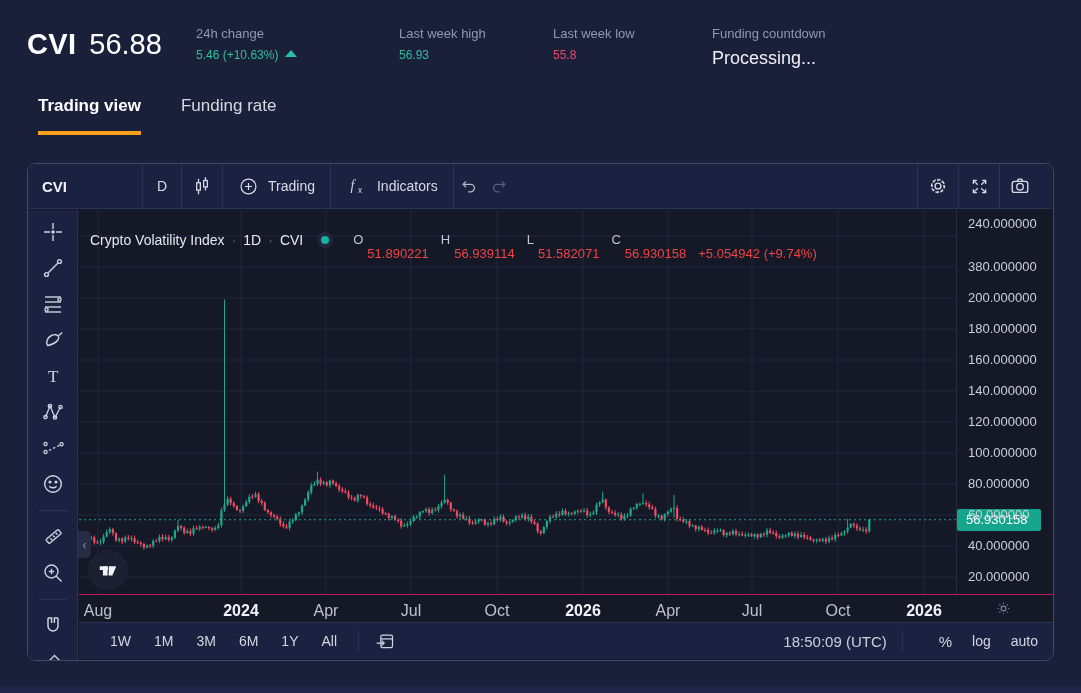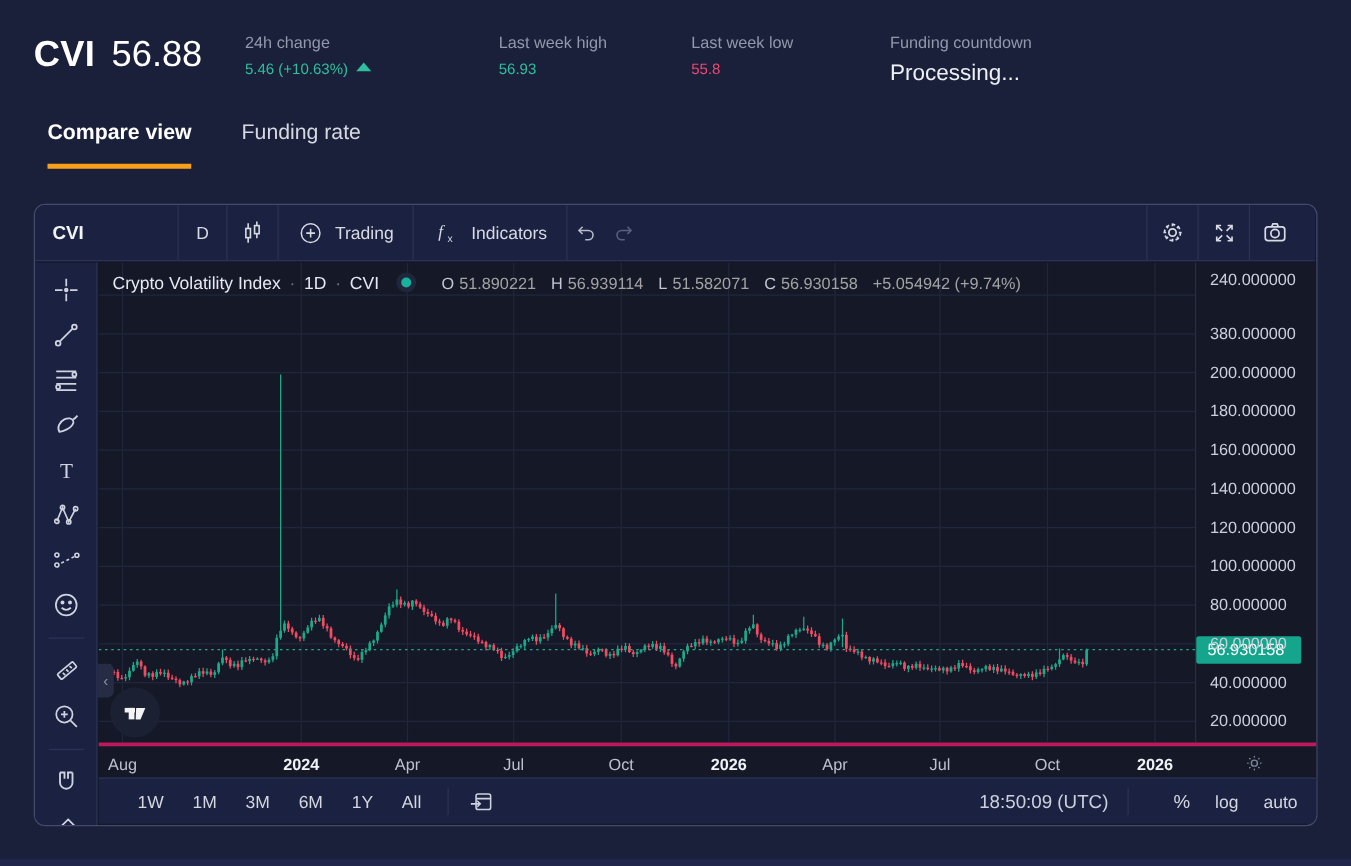--- a/index.html
+++ b/index.html
@@ -42,31 +42,31 @@
                    border-radius:0 5px 5px 0;color:#8a90a8;font-size:12px;display:flex;align-items:center;
                    justify-content:center;cursor:pointer;z-index:5;}
   
   #pane{position:absolute;left:51px;top:46px;width:877px;height:384px;background:#141827;}
   #chart-svg{position:absolute;left:0;top:0;}
   #legend{position:absolute;left:11px;top:8px;display:flex;align-items:center;font-size:14px;color:#e6e9f1;white-space:nowrap;}
   #legend .dotsep{color:#6b7186;margin:0 7px;}
   #legend .status-dot{width:8px;height:8px;border-radius:50%;background:#17b3a0;border:4px solid #20273b;margin:0 12px 0 14px;}
   #legend .ohlc{display:flex;align-items:center;font-size:13px;gap:4px;}
   #legend .ohlc .k{color:#c3c7d3;margin-left:8px;}
-  #legend .ohlc .v{color:#a3a3a3;}
+  #legend .ohlc .v{color:#ef4444;margin-top:28px;}
   #tv-logo{position:absolute;left:9px;top:340px;width:40px;height:40px;border-radius:50%;
            background:#1c2233;display:flex;align-items:center;justify-content:center;opacity:.95;}
   
   #price-axis{position:absolute;left:928px;top:46px;width:96px;height:384px;background:#141827;
               border-left:1px solid #272d42;font-size:13px;color:#ccd0dd;cursor:ns-resize;}
   .ylab{position:absolute;left:11px;height:16px;line-height:16px;}
   #price-tag{position:absolute;left:0px;width:84px;height:22px;background:#14a58c;color:#ffffff;
              font-size:13px;line-height:22px;padding-left:9px;box-sizing:border-box;border-radius:2px;}
   #time-axis{position:absolute;left:51px;top:430px;width:976px;height:28px;background:#141827;
-             border-top:3px solid #be185d;font-size:13px;color:#bdc1ce;cursor:ew-resize;}
+             border-top:1px solid #be185d;font-size:16px;color:#bdc1ce;cursor:ew-resize;}
   .xlab{position:absolute;top:7px;transform:translateX(-50%);}
   .xlab.year{color:#f0f2f7;font-weight:700;}
   #axis-sun{position:absolute;left:916px;top:5px;color:#7e8499;}
   
   #bottom-bar{position:absolute;left:51px;top:458px;width:976px;height:37px;background:#1b2140;border-top:1px solid #2b3254;
               display:flex;align-items:center;padding:0 17px 0 31px;box-sizing:border-box;font-size:14px;color:#d4d7e0;}
   .range-btn{margin-right:23px;cursor:pointer;}
   .bb-sep{width:1px;height:22px;background:#2b3254;margin:0 16px 0 -2px;flex:none;}
   .bb-ic{color:#cfd3df;cursor:pointer;}
   .bb-spacer{flex:1;}
@@ -95,21 +95,21 @@
   <div class="stat" style="left:553px">
     <div class="lbl">Last week low</div>
     <div class="val pink">55.8</div>
   </div>
   <div class="stat" style="left:712px">
     <div class="lbl">Funding countdown</div>
     <div class="val white" style="font-size:18px">Processing...</div>
   </div>
 
   <div class="tabs">
-    <div class="tab active">Compare view</div>
+    <div class="tab active">Trading view</div>
     <div class="tab">Funding rate</div>
   </div>
 
   <div id="widget">
 
     <div id="tv-toolbar">
       <div class="tt-btn tt-sym">CVI</div>
       <div class="tt-sep"></div>
       <div class="tt-btn tt-d">D</div>
       <div class="tt-sep"></div>

